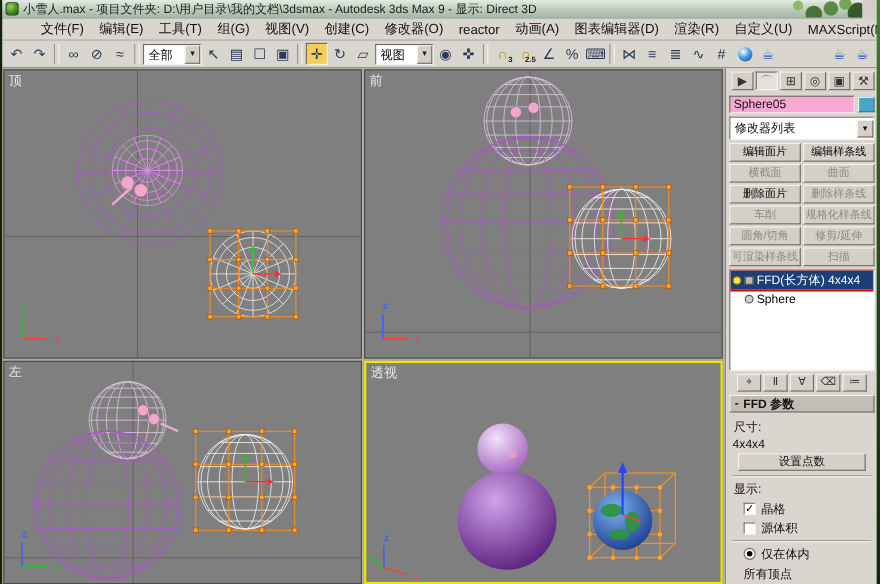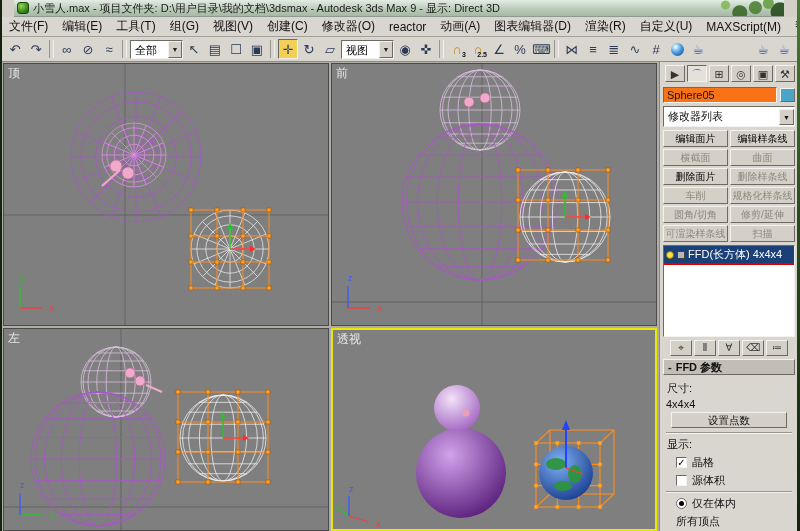--- a/index.html
+++ b/index.html
@@ -8,35 +8,35 @@
   .screen { position:relative; width:800px; height:531px; background:#d4d0c8; overflow:hidden; }
 
   
   .edge-l { position:absolute; left:0; top:0; width:2px; height:100%; background:#14240c; z-index:50; }
   .edge-r { position:absolute; right:0; top:0; width:3px; height:100%;
     background:linear-gradient(#4a7c33,#274d1e 40%,#14240c); z-index:50; }
 
   
   .titlebar { position:absolute; left:2px; right:16px; top:0; height:17px;
     background:linear-gradient(#e3ece2,#b9c9b8 60%,#a7b8a6); display:flex; align-items:center;
-    font-size:11px; color:#1c1c1c; overflow:hidden; border-bottom:1px solid #8e9a8d;margin-left:12px; }
+    font-size:11px; color:#1c1c1c; overflow:hidden; border-bottom:1px solid #8e9a8d; }
   .app-icon { width:12px; height:12px; border-radius:3px; margin:0 4px 0 3px; flex:none;
     background:radial-gradient(circle at 35% 30%, #9ad64e, #2f7d1c 70%, #1c5410); border:1px solid #1a4a0e; }
   .title-text { white-space:nowrap; }
   .foliage { position:absolute; right:0; top:0; width:130px; height:17px;
     background:
       radial-gradient(circle at 88% 20%, #6a9f45 0 5px, transparent 6px),
       radial-gradient(circle at 66% 75%, #3b6b28 0 7px, transparent 8px),
       radial-gradient(circle at 97% 70%, #274d1e 0 9px, transparent 10px),
       radial-gradient(circle at 78% 45%, #4f8236 0 6px, transparent 7px),
       radial-gradient(circle at 55% 30%, #87b75d 0 4px, transparent 5px); opacity:.9; }
 
   
   .menubar { position:absolute; left:2px; right:3px; top:17px; height:20px; background:#d9d6cf;
-    border-bottom:1px solid #a3a099; display:flex; align-items:center; font-size:12px; color:#111; }
+    border-bottom:1px solid #a3a099; display:flex; align-items:center; font-size:12px; color:#111;padding-left:28px; }
   .menu-item { padding:2px 7px; white-space:nowrap; }
 
   
   .toolbar { position:absolute; left:2px; right:3px; top:37px; height:25px; background:#d9d6cf;
     border-bottom:1px solid #8e8a82; display:flex; align-items:center; padding:0 3px; gap:1px; }
   .tbtn { width:20px; height:20px; flex:none; text-align:center; line-height:19px; font-size:13px;
     color:#2b3a55; border:1px solid transparent; position:relative; }
   .tool-active { background:#f2cf57; border-color:#6e6a63 #f4f2ee #f4f2ee #6e6a63; }
   .tsep { width:5px; height:18px; flex:none; border-left:1px solid #9a968e; border-right:1px solid #f4f2ee; margin:0 2px; }
   .tcombo { height:19px; flex:none; display:flex; align-items:flex-end; background:#fff;
@@ -65,21 +65,21 @@
   #vp-persp { left:329px; top:266px; width:326px; height:203px; }
 
   
   .cmdpanel { position:absolute; left:657px; right:0; top:0; bottom:0; background:#d9d6cf;
     border-left:1px solid #8e8a82; padding:2px 2px 0 3px; font-size:11px; color:#111; }
   .tabs { display:flex; gap:2px; padding:1px 0 3px 2px; }
   .tab { width:20px; height:17px; text-align:center; line-height:16px; font-size:11px; color:#333;
     border:1px solid; border-color:#f4f2ee #6e6a63 #6e6a63 #f4f2ee; background:#d4d0c8; }
   .tab.selected { border-color:#6e6a63 #f4f2ee #f4f2ee #6e6a63; background:#e4e1da; color:#2244bb; }
   .name-row { display:flex; align-items:center; gap:3px; margin:2px 0 3px 0; }
-  .name-field { flex:1; height:16px; background:#f97316; border:1px solid;
+  .name-field { flex:1; height:16px; background:#f9a8d4; border:1px solid;
     border-color:#6e6a63 #f4f2ee #f4f2ee #6e6a63; padding:1px 3px; font-size:11px; }
   .color-swatch { width:15px; height:14px; background:#4aa6c8; border:1px solid;
     border-color:#f4f2ee #6e6a63 #6e6a63 #f4f2ee; }
   .mod-combo { display:flex; align-items:center; height:21px; background:#fff; border:1px solid;
     border-color:#6e6a63 #f4f2ee #f4f2ee #6e6a63; padding-left:4px; margin-bottom:3px; }
   .mod-combo .lbl { flex:1; }
   .mod-combo .darr { width:15px; height:16px; background:#d4d0c8; border:1px solid;
     border-color:#f4f2ee #6e6a63 #6e6a63 #f4f2ee; font-size:7px; text-align:center; line-height:15px; }
   .btn-grid { display:grid; grid-template-columns:1fr 1fr; gap:2px; margin-bottom:3px; }
   .pbtn { height:17px; background:#d4d0c8; border:1px solid;
@@ -552,20 +552,24 @@
         <span class="pbtn dis">修剪/延伸</span>
         <span class="pbtn dis">可渲染样条线</span>
         <span class="pbtn dis">扫描</span>
       </div>
       <div class="stackbox">
         <div class="stackrow selected annotated">
           <span class="bulb"></span>
           <span class="modsq"></span>
           <span>FFD(长方体) 4x4x4</span>
         </div>
+        <div class="stackrow">
+          <span class="nodedot"></span>
+          <span>Sphere</span>
+        </div>
       </div>
       <div class="stacktools">
         <span class="sbtn">⌖</span>
         <span class="sbtn">Ⅱ</span>
         <span class="sbtn">∀</span>
         <span class="sbtn">⌫</span>
         <span class="sbtn">≔</span>
       </div>
       <div class="rollout-head">
         <span>-</span>

